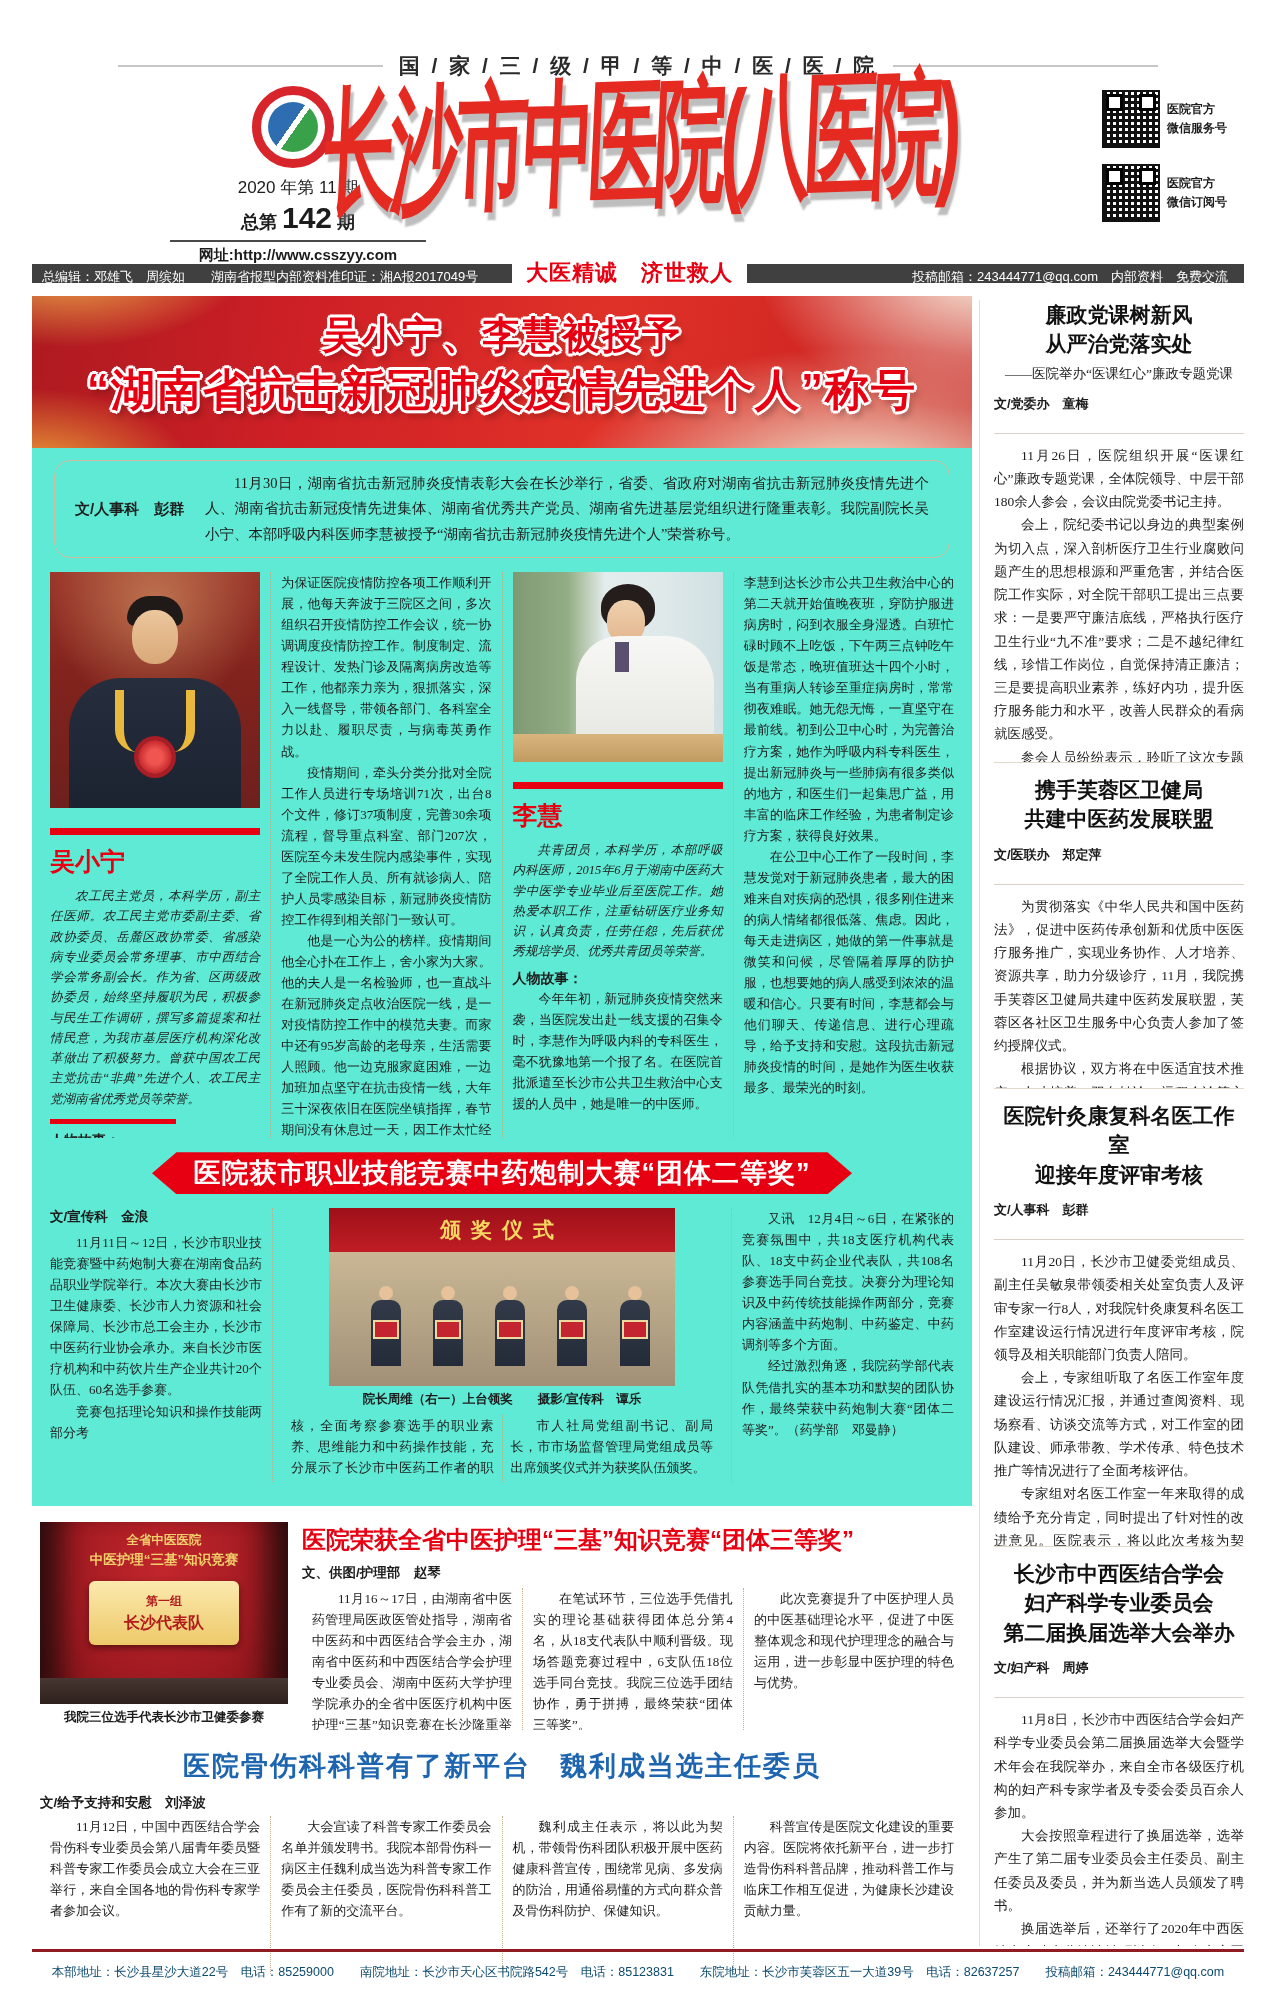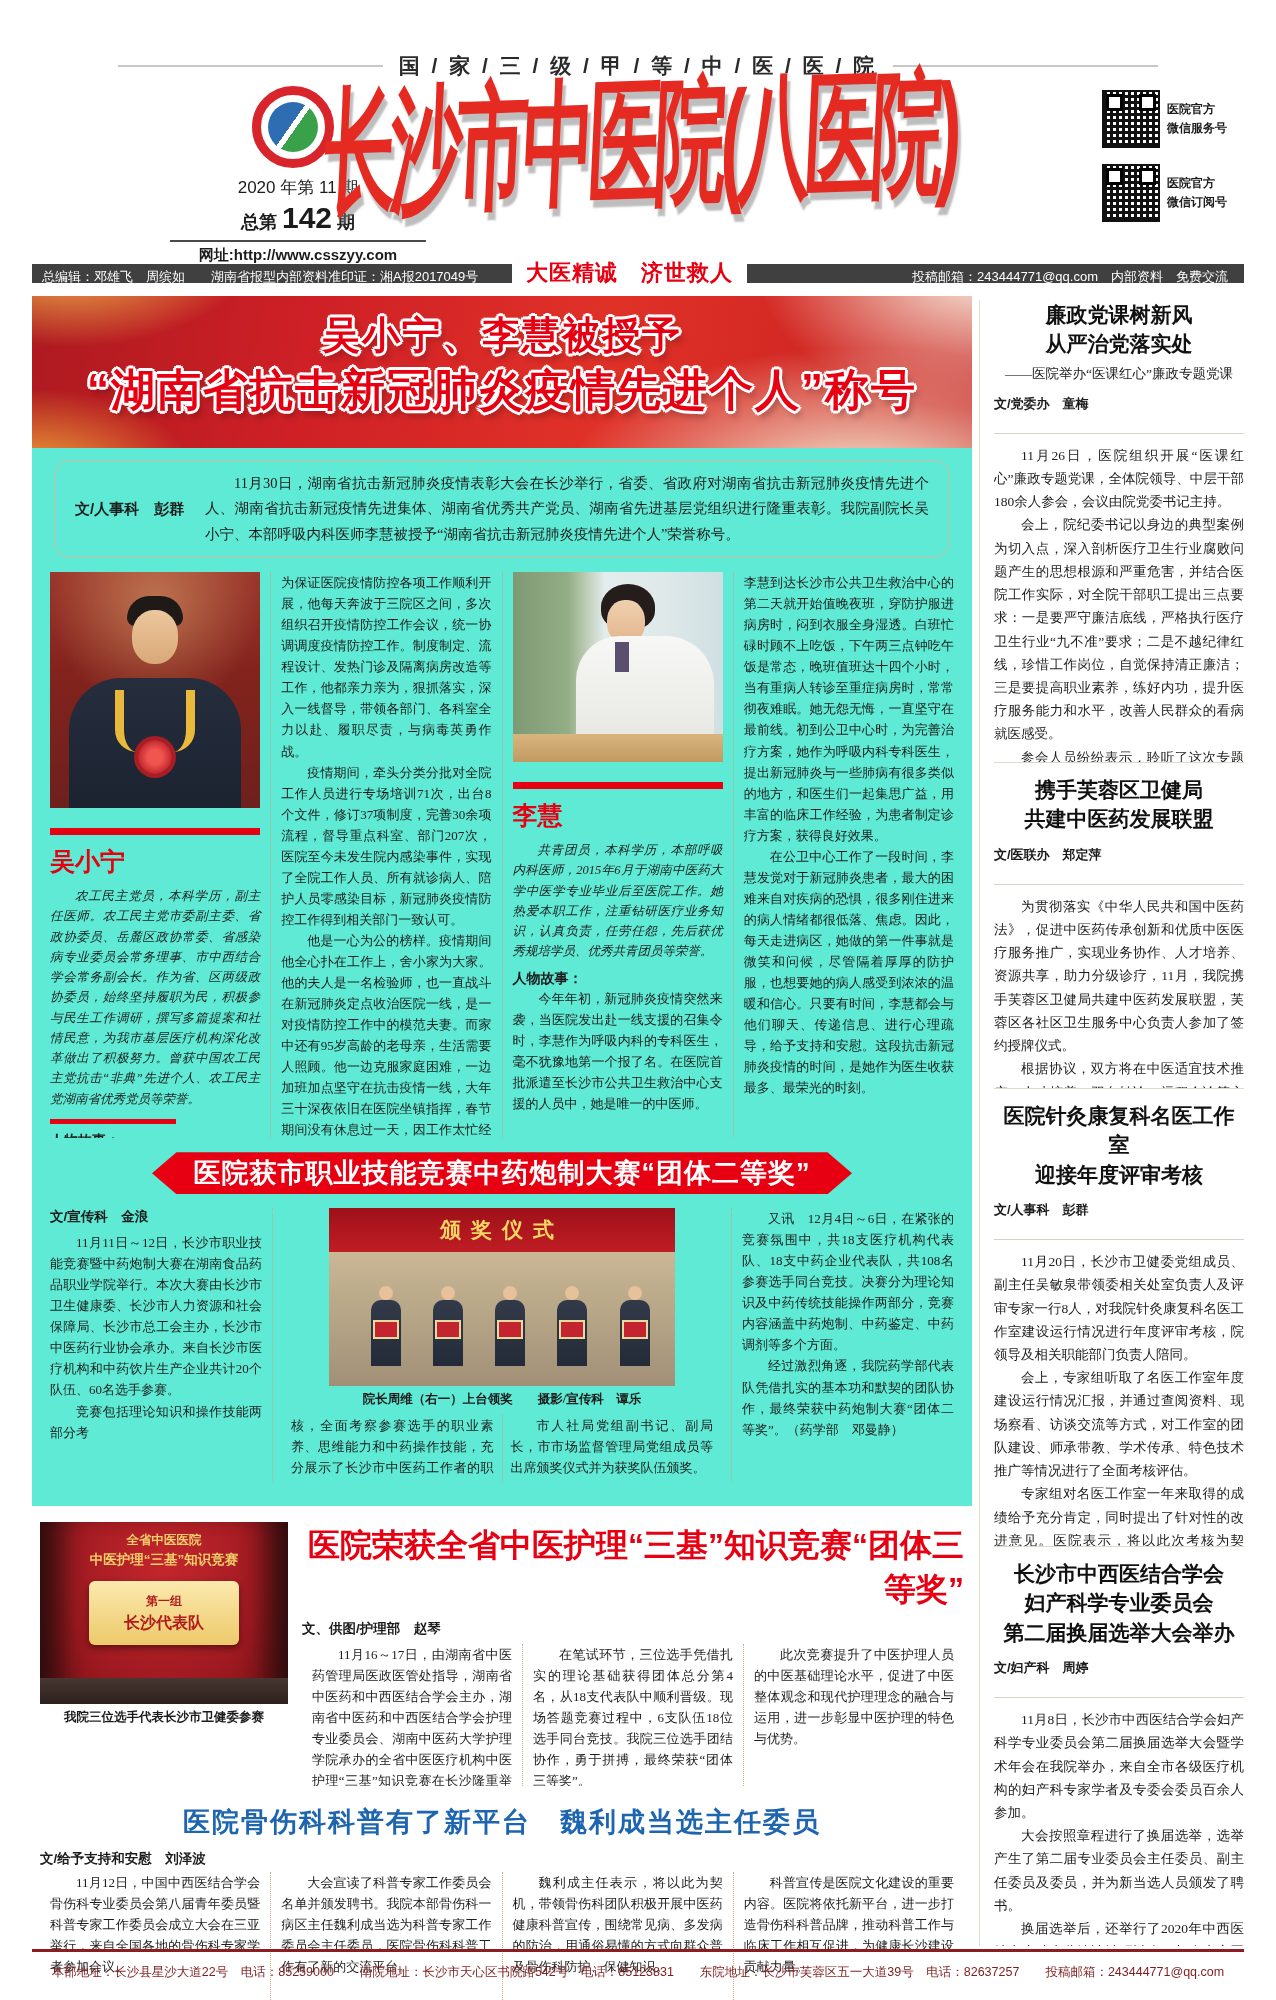--- a/index.html
+++ b/index.html
@@ -165,21 +165,21 @@
     font-family:"Liberation Sans","DejaVu Sans",sans-serif; }
   .np-l1 { font-size:12.5px; } .np-l2 { font-size:13.5px; margin-top:2px; }
   .np-placard { width:150px; height:64px; margin:12px auto 0; border-radius:6px;
     background:linear-gradient(#fbe9ae,#edc96a); display:flex; flex-direction:column;
     align-items:center; justify-content:center; box-shadow:0 3px 7px rgba(0,0,0,.45); }
   .np-p1 { color:#b01c1c; font-size:12px; font-weight:bold;font-family:Liberation Serif, serif; }
   .np-p2 { color:#b01c1c; font-size:16px; font-weight:bold; margin-top:3px; }
   .np-table { position:absolute; bottom:0; left:0; width:100%; height:26px;
     background:linear-gradient(#473631,#2e211d); }
   .a3right { flex:1; min-width:0; }
-  .red-h { margin:2px 0 0; text-align:right; color:#e60012; font-size:32px; font-weight:bold;
+  .red-h { margin:2px 0 0; text-align:left; color:#e60012; font-size:24px; font-weight:bold;
     font-family:"Liberation Sans","DejaVu Sans",sans-serif; }
   .a3 .byline2 { margin-top:8px; }
   .a3cols { display:flex; margin-top:6px; height:142px; overflow:hidden; }
 
   
   .a4 { margin-top:18px; padding:0 8px; }
   .blue-h { text-align:center; color:#1e65b0; font-size:27px; font-weight:bold; margin:0; letter-spacing:2px;
     font-family:"Liberation Sans","DejaVu Sans",sans-serif; }
   .a4 .byline2 { margin:10px 0 4px; }
   .a4cols { display:flex; height:158px; overflow:hidden; }
@@ -194,21 +194,21 @@
   .sb-h { text-align:center; font-weight:bold; font-size:21px; line-height:1.4; margin:0; color:#111;
     font-family:"Liberation Sans","DejaVu Sans",sans-serif; }
   .sb-sub { text-align:center; font-size:13.5px; margin-top:6px; }
   .sb-byline { font-weight:bold; font-size:13px; margin-top:12px; padding-bottom:20px;
     border-bottom:1px solid #d8d2c6; font-family:"Liberation Sans","DejaVu Sans",sans-serif; }
   .sb-body { margin-top:10px; }
   .sb-body p { margin:0; font-size:13.5px; line-height:1.72; text-align:justify; text-indent:2em; }
 
   
   .footer { position:absolute; left:32px; top:1949px; width:1212px; border-top:3px solid #8e1c20;
-    padding-top:12px; display:flex; justify-content:center; gap:26px; font-size:12.5px; color:#7f1d1d;
+    padding-top:12px; display:flex; justify-content:center; gap:26px; font-size:12.5px; color:#0c4a6e;
     font-family:"Liberation Sans","DejaVu Sans",sans-serif; white-space:nowrap; }
 </style>
 </head>
 <body>
 
 <div class="page">
 
   <div class="grade-banner">
     <span>国 / 家 / 三 / 级 / 甲 / 等 / 中 / 医 / 医 / 院</span>
   </div>

